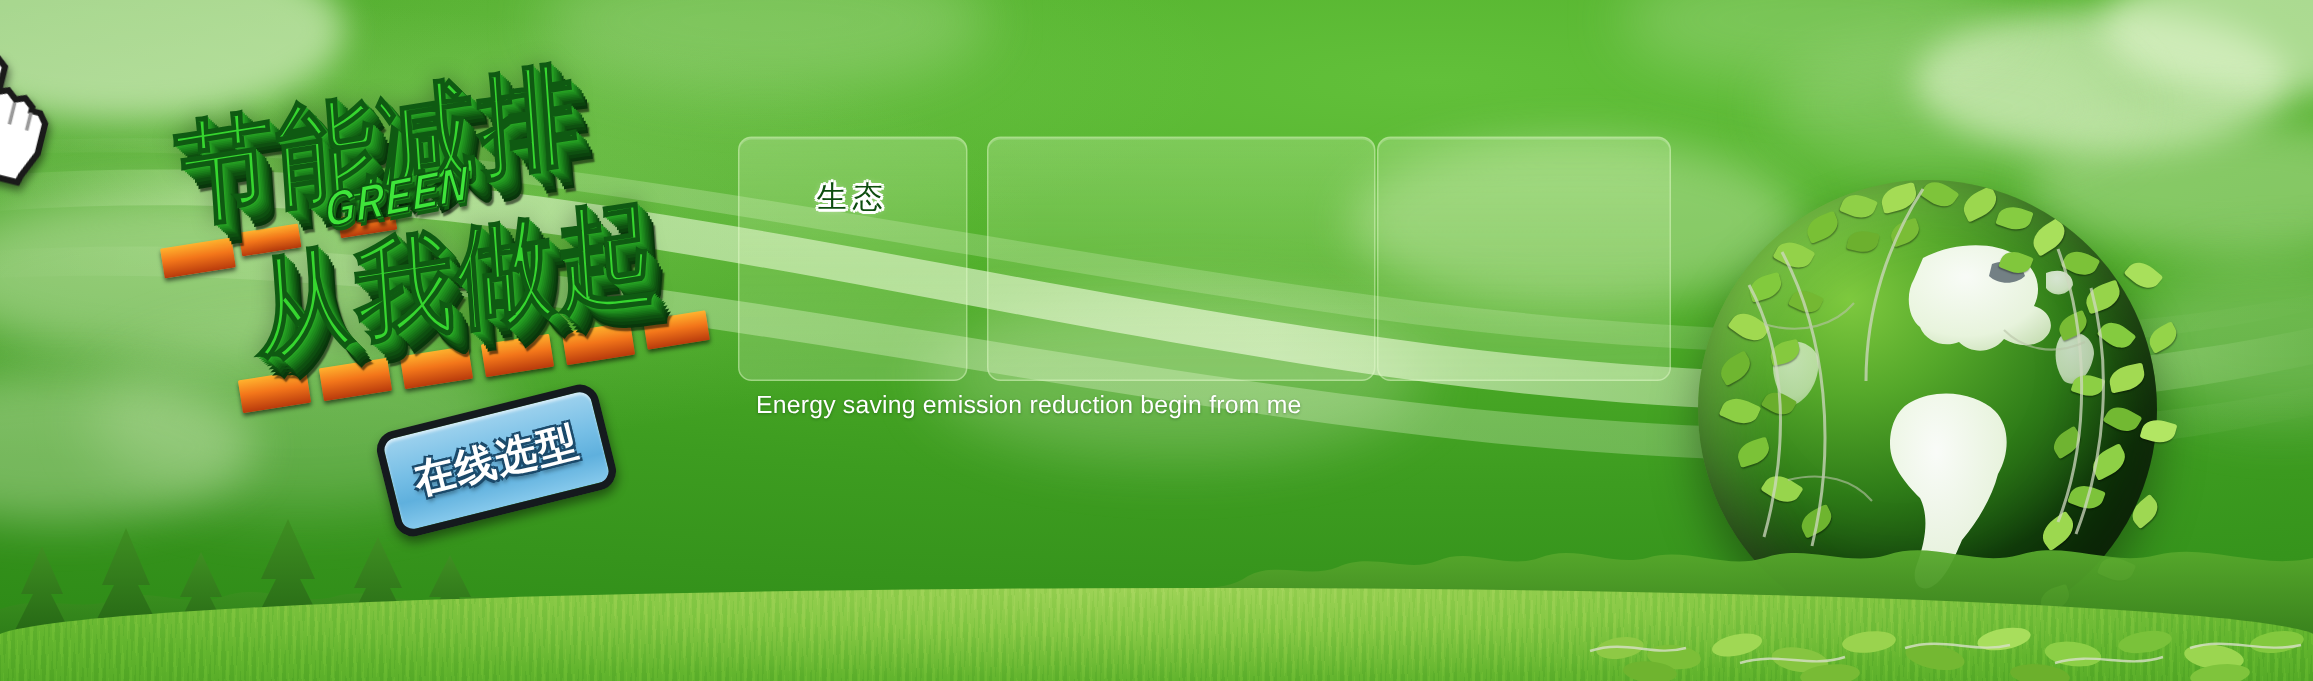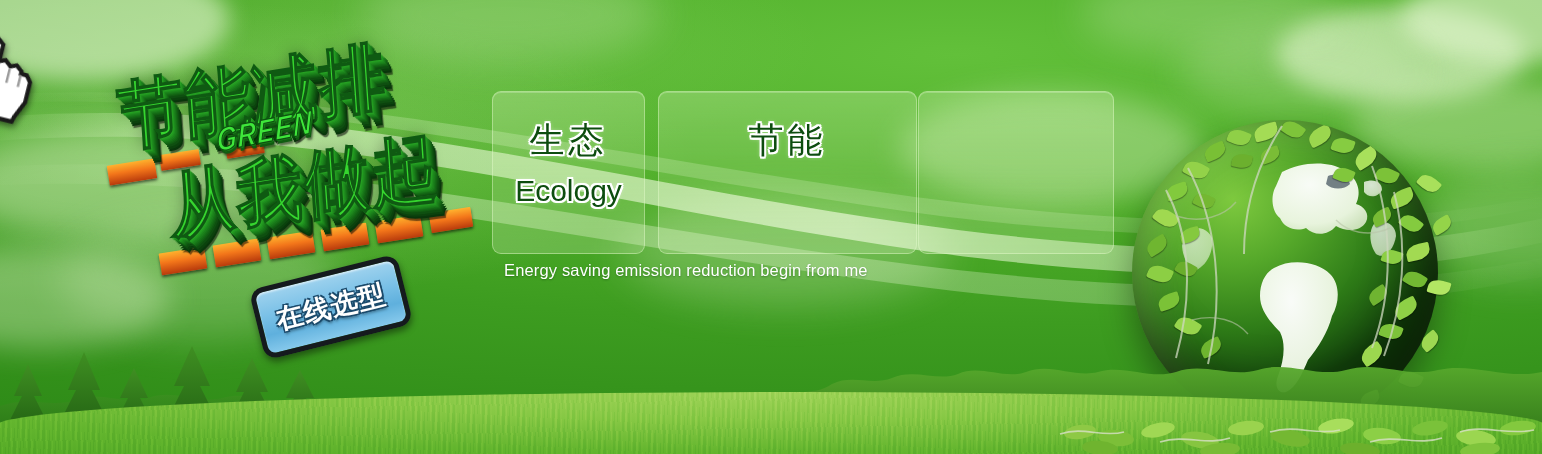--- a/index.html
+++ b/index.html
@@ -103,21 +103,21 @@
     position:absolute; top:0; height:163px;
     border-radius:9px;
     border:1px solid rgba(232,252,208,.42);
     background:linear-gradient(180deg, rgba(226,250,196,.26) 0%, rgba(216,246,180,.17) 55%, rgba(230,252,204,.22) 100%);
     box-shadow:inset 0 1px 0 rgba(255,255,255,.22);
     text-align:center;
     overflow:hidden;
   }
   .card-cn {
     position:absolute; left:0; right:0; top:30px;
-    font-size:35px; line-height:1;
+    font-size:20px; line-height:1;
     letter-spacing:4px;
     color:#0d4d0f;
     text-shadow:
       -1.6px -1.6px 0 #fff, 1.6px -1.6px 0 #fff, -1.6px 1.6px 0 #fff, 1.6px 1.6px 0 #fff,
       0 -2px 0 #fff, 0 2px 0 #fff, -2px 0 0 #fff, 2px 0 0 #fff,
       0 0 5px rgba(255,255,255,.85);
   }
   .card-en {
     position:absolute; left:0; right:0; top:84px;
     font-size:30px; line-height:1;
@@ -250,25 +250,23 @@
     </div>
     <div class="logo-row" id="logo-line-1">节能减排</div>
     <div id="logo-green">GREEN</div>
     <div class="logo-row" id="logo-line-2">从我做起</div>
   </div>
 
   <div id="cards">
 
     <div class="card" style="left:0px; width:153px;">
       <div class="card-cn">生态</div>
-      <div class="card-en">Ecology</div>
     </div>
 
     <div class="card" style="left:166px; width:259px;">
-      <div class="card-cn">节能</div>
     </div>
 
     <div class="card" style="left:426px; width:196px;">
     </div>
   </div>
 
   <div id="tagline">Energy saving emission reduction begin from me</div>
 
   <div id="cta">
     <div id="cta-plate"></div>

